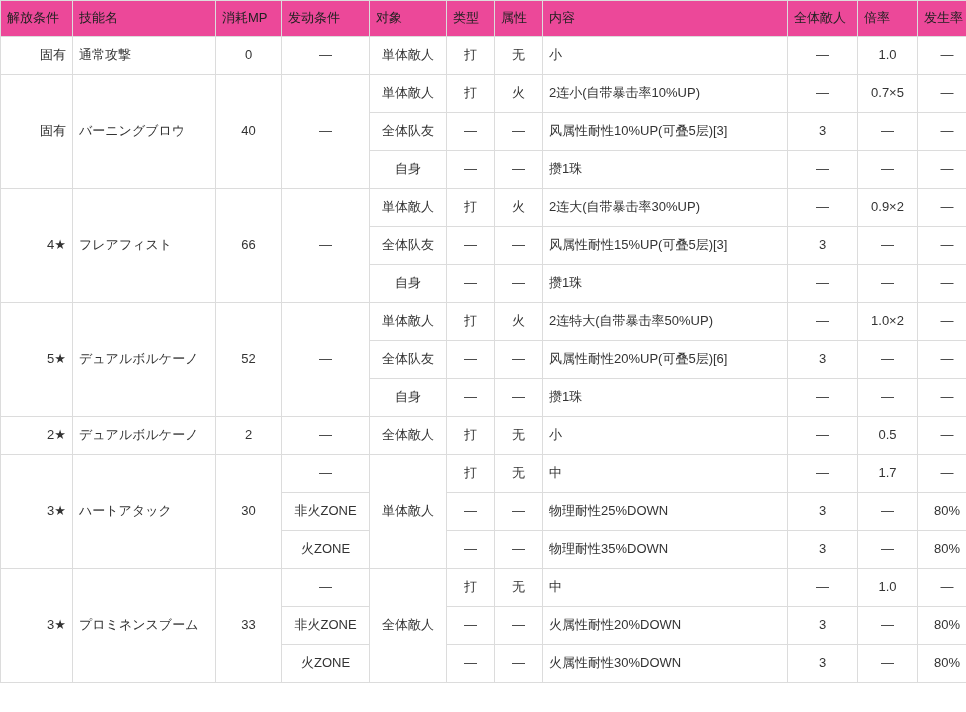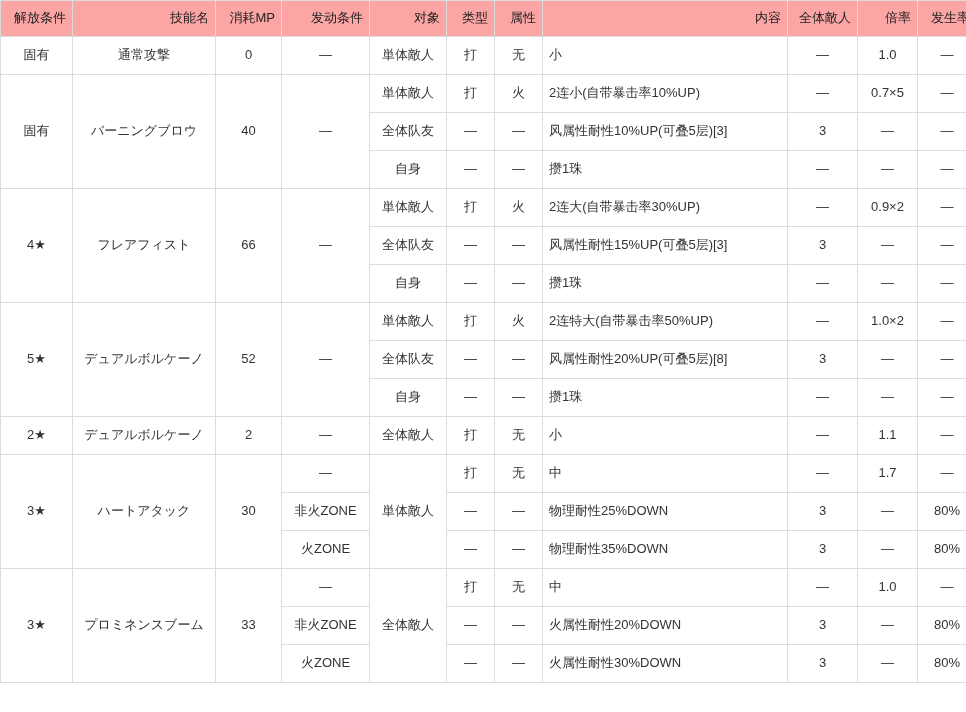--- a/index.html
+++ b/index.html
@@ -26,31 +26,31 @@
     padding: 0 6px;
     height: 38px;
     box-sizing: border-box;
     font-weight: normal;
     font-size: 13px;
     line-height: 1.25;
     color: #333333;
     vertical-align: middle;
   }
   table.skill-table thead th {
-    background: #fca5a5;
-    text-align: right;
+    background: #ec4899;
+    text-align: left;
     font-weight: normal;
     color: #222222;
     height: 36px;
   }
   
   .c-center { text-align: center; }
   .c-left { text-align: left; }
-  .cond-cell { color: #555555; }
-  .name-cell { text-align: center; color: #333333; }
+  .cond-cell { color: #555555; text-align: right; }
+  .name-cell { text-align: left; color: #333333; }
   .attr-fire { color: #e60012; font-weight: bold; }
   .dash { color: #666666; }
   
   col.col-unlock   { width: 72px; }
   col.col-name     { width: 143px; }
   col.col-mp       { width: 66px; }
   col.col-trigger  { width: 88px; }
   col.col-target   { width: 77px; }
   col.col-type     { width: 48px; }
   col.col-attr     { width: 48px; }
@@ -177,21 +177,21 @@
         <td class="c-center attr-fire">火</td>
         <td class="c-left">2连特大(自带暴击率50%UP)</td>
         <td class="c-center">—</td>
         <td class="c-center">1.0×2</td>
         <td class="c-center">—</td>
       </tr>
       <tr>
         <td class="c-center">全体队友</td>
         <td class="c-center">—</td>
         <td class="c-center">—</td>
-        <td class="c-left">风属性耐性20%UP(可叠5层)[8]</td>
+        <td class="c-left">风属性耐性20%UP(可叠5层)[6]</td>
         <td class="c-center">3</td>
         <td class="c-center">—</td>
         <td class="c-center">—</td>
       </tr>
       <tr>
         <td class="c-center">自身</td>
         <td class="c-center">—</td>
         <td class="c-center">—</td>
         <td class="c-left">攒1珠</td>
         <td class="c-center">—</td>
@@ -201,21 +201,21 @@
       <tr>
         <td class="c-center cond-cell" rowspan="1">2★</td>
         <td class="name-cell" rowspan="1">デュアルボルケーノ</td>
         <td class="c-center" rowspan="1">2</td>
         <td class="c-center">—</td>
         <td class="c-center">全体敵人</td>
         <td class="c-center">打</td>
         <td class="c-center">无</td>
         <td class="c-left">小</td>
         <td class="c-center">—</td>
-        <td class="c-center">1.1</td>
+        <td class="c-center">0.5</td>
         <td class="c-center">—</td>
       </tr>
       <tr>
         <td class="c-center cond-cell" rowspan="3">3★</td>
         <td class="name-cell" rowspan="3">ハートアタック</td>
         <td class="c-center" rowspan="3">30</td>
         <td class="c-center">—</td>
         <td class="c-center" rowspan="3">単体敵人</td>
         <td class="c-center">打</td>
         <td class="c-center">无</td>

